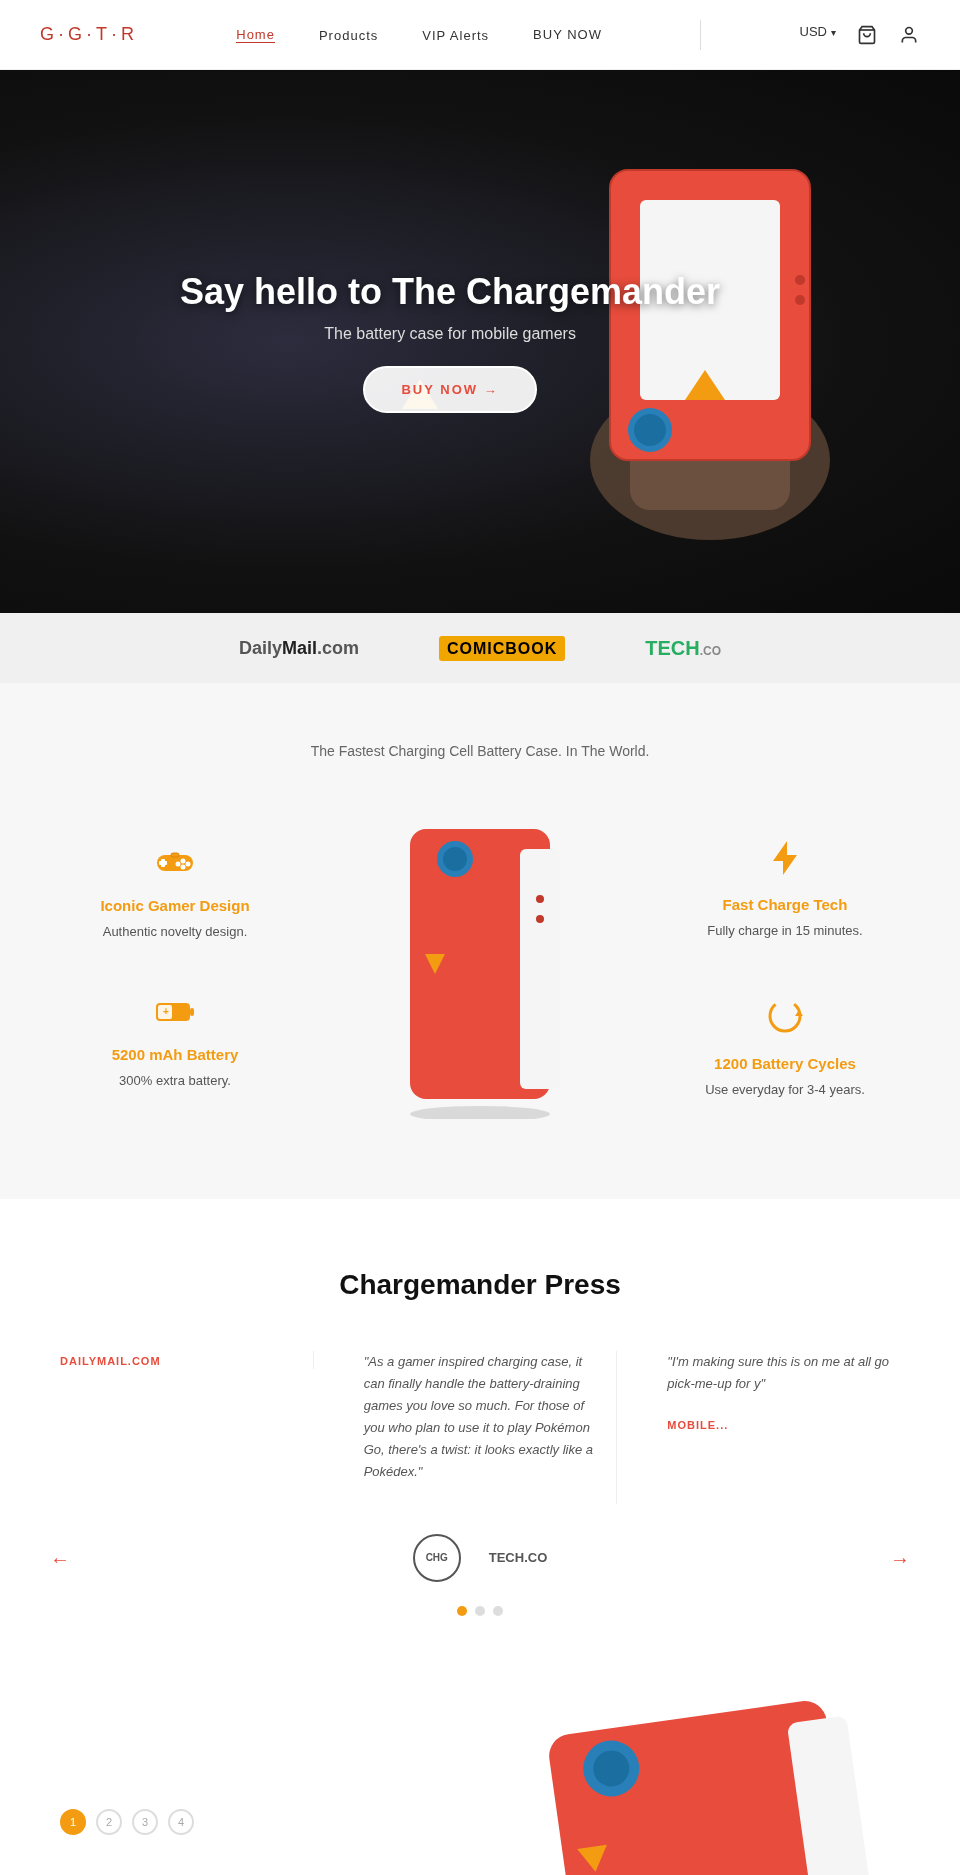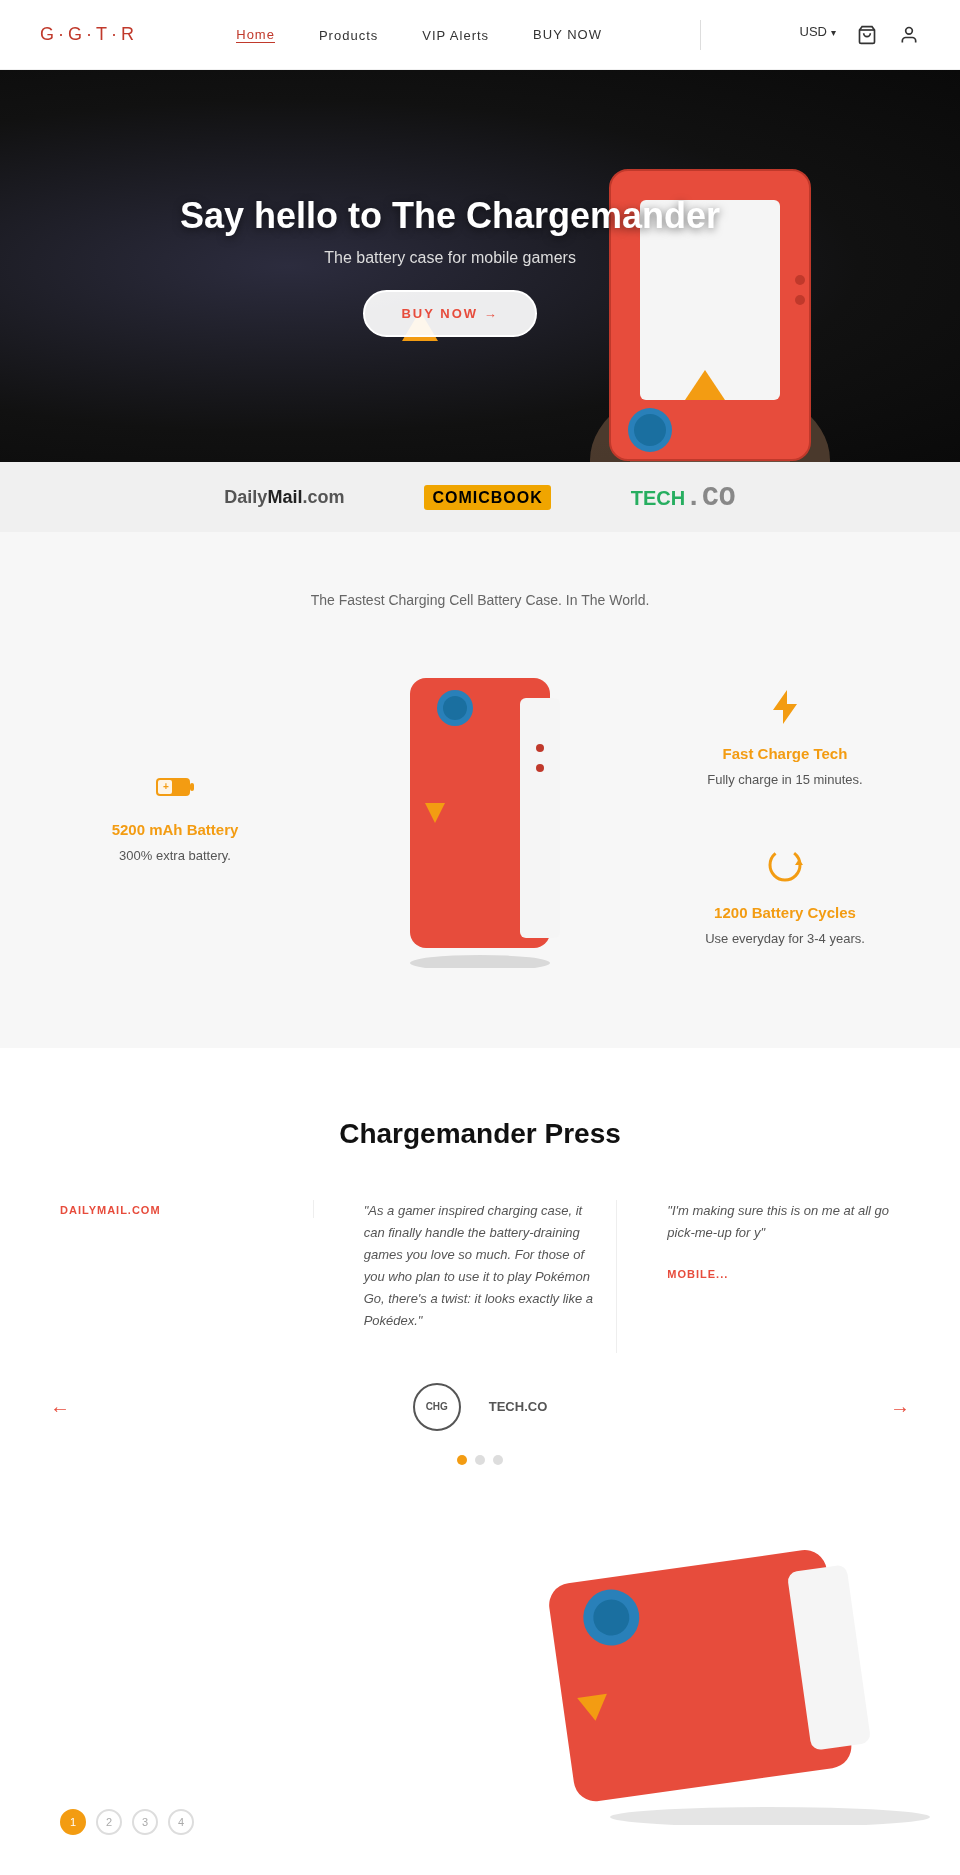--- a/index.html
+++ b/index.html
@@ -62,21 +62,21 @@
     }
     .header-divider {
       width: 1px;
       height: 30px;
       background: #ddd;
     }
 
     
     .hero {
       width: 960px;
-      height: 392px;
+      height: 543px;
       background: linear-gradient(135deg, #1a1a2e 0%, #16213e 40%, #0f3460 100%);
       position: relative;
       overflow: hidden;
       display: flex;
       align-items: center;
       justify-content: center;
     }
     .hero-bg {
       position: absolute;
       inset: 0;
@@ -143,21 +143,21 @@
       gap: 80px;
       height: 70px;
     }
     .press-logo {
       font-size: 18px;
       font-weight: 700;
       color: #555;
     }
     .press-logo .bold { font-weight: 900; color: #222; }
     .press-logo .tech { color: #27ae60; font-weight: 900; font-size: 20px; }
-    .press-logo .co { color: #888; font-size: 28px; font-family: Liberation Mono, monospace; }
+    .press-logo .co { color: #888; font-size: 12px; }
     .comic-box {
       background: #f0a500;
       color: #000;
       font-weight: 900;
       font-size: 16px;
       padding: 4px 8px;
       border-radius: 3px;
       letter-spacing: 1px;
     }
 
@@ -441,20 +441,36 @@
     <span class="tech">TECH</span><span class="co">.CO</span>
   </div>
 </div>
 
 <section class="features-section">
   <p class="section-subtitle">The Fastest Charging Cell Battery Case. In The World.</p>
 
   <div class="features-grid">
 
     <div class="features-left">
+      <div class="feature-item">
+        <span class="feature-icon">
+          <svg width="36" height="26" viewBox="0 0 36 26">
+            <rect x="0" y="5" width="36" height="16" rx="8" fill="#f39c12"></rect>
+            <rect x="4" y="9" width="4" height="8" rx="1" fill="#fff"></rect>
+            <rect x="2" y="11" width="8" height="4" rx="1" fill="#fff"></rect>
+            <circle cx="26" cy="11" r="2.5" fill="#fff"></circle>
+            <circle cx="31" cy="14" r="2.5" fill="#fff"></circle>
+            <circle cx="21" cy="14" r="2.5" fill="#fff"></circle>
+            <circle cx="26" cy="17" r="2.5" fill="#fff"></circle>
+            <rect x="14" y="3" width="8" height="4" rx="2" fill="#f39c12" stroke="#e0850a" stroke-width="1"></rect>
+          </svg>
+        </span>
+        <h3 class="feature-title">Iconic Gamer Design</h3>
+        <p class="feature-desc">Authentic novelty  design.</p>
+      </div>
 
       <div class="feature-item">
         <span class="feature-icon">
           <svg width="40" height="26" viewBox="0 0 40 26">
             <rect x="1" y="4" width="34" height="18" rx="4" fill="#f39c12"></rect>
             <rect x="35" y="9" width="4" height="8" rx="2" fill="#f39c12"></rect>
             <rect x="3" y="6" width="14" height="14" rx="2" fill="#fff" opacity="0.9"></rect>
             <text x="8" y="16" font-size="10" fill="#f39c12" font-weight="bold">+</text>
           </svg>
         </span>

